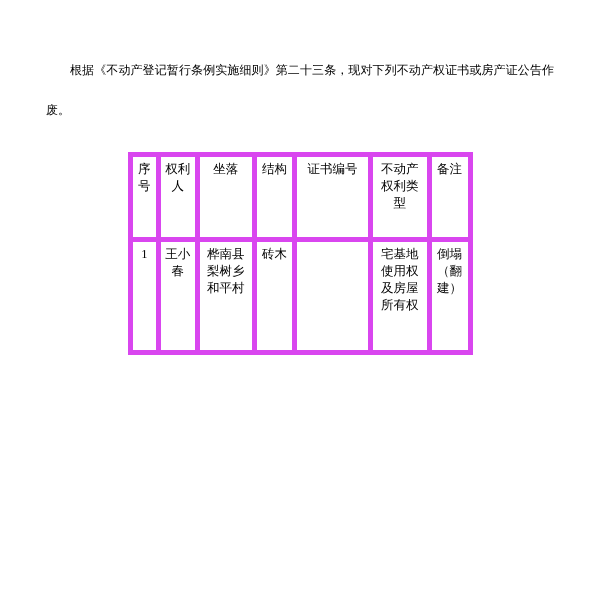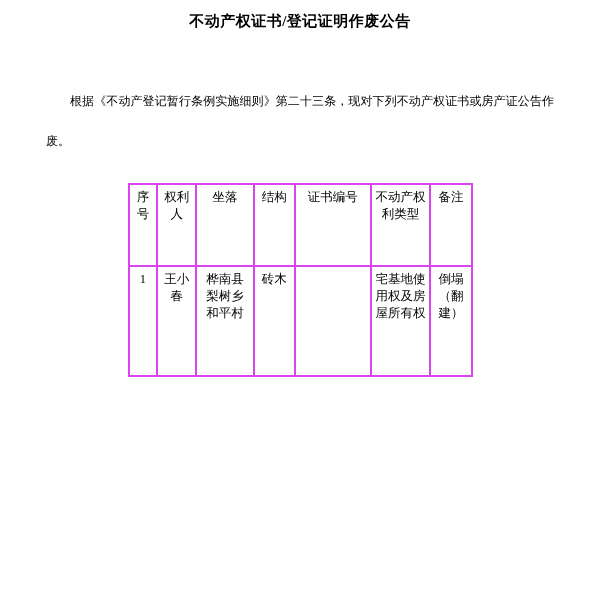--- a/index.html
+++ b/index.html
@@ -41,21 +41,21 @@
     display: flex;
     justify-content: center;
   }
   table.notice-table {
     border-collapse: collapse;
     table-layout: fixed;
     width: 345px;
   }
   table.notice-table th,
   table.notice-table td {
-    border: 2px solid #d946ef;
+    border: 5px solid #d946ef;
     font-size: 12.5px;
     font-weight: normal;
     vertical-align: top;
     padding: 4px 3px;
     line-height: 17px;
     text-align: center;
     word-break: break-all;
     overflow-wrap: break-word;
   }
   table.notice-table thead th {
@@ -95,21 +95,20 @@
   }
   .footer .date-line {
     padding-left: 14px;
   }
 </style>
 </head>
 <body>
 
 <div class="page">
 
-  <h1 class="doc-title">不动产权证书/登记证明作废公告</h1>
 
   <p class="body-text">根据《不动产登记暂行条例实施细则》第二十三条，现对下列不动产权证书或房产证公告作废。</p>
 
   <div class="table-wrap">
     <table class="notice-table">
       <colgroup>
         <col class="col-seq">
         <col class="col-owner">
         <col class="col-loc">
         <col class="col-struct">

